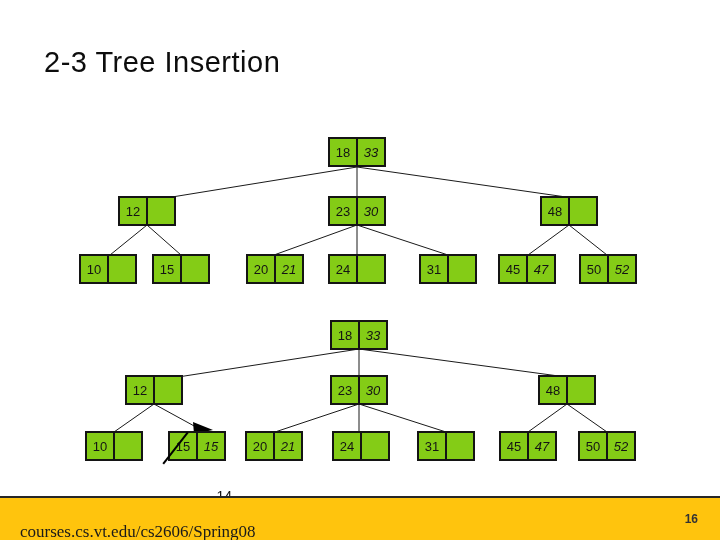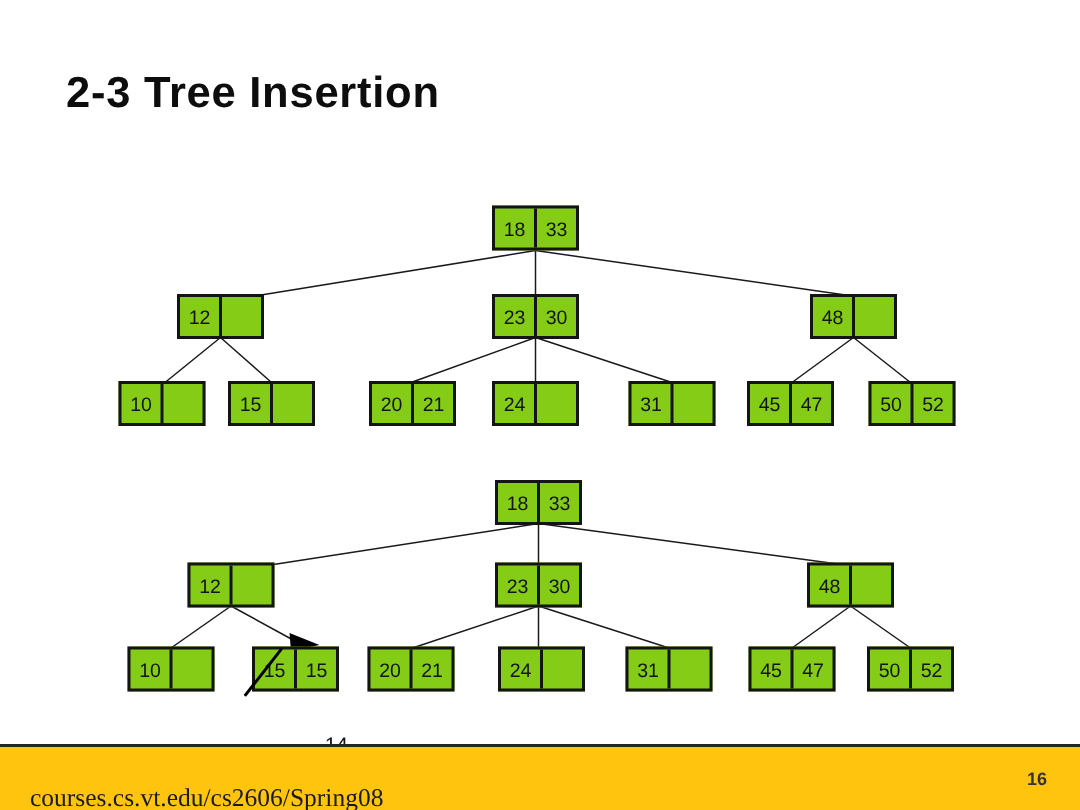--- a/index.html
+++ b/index.html
@@ -3,36 +3,36 @@
 <meta charset="utf-8">
 <style>
   html,body { margin:0; padding:0; background:#888; }
   .slide {
     position:relative; width:720px; height:540px; background:#ffffff;
     font-family:"Liberation Sans", sans-serif; overflow:hidden;
     margin:0 auto;
   }
   .title {
     position:absolute; left:44px; top:46px;
-    font-size:29px; color:#0d0d0d; letter-spacing:0.5px;font-weight:bold;
+    font-size:29px; color:#0d0d0d; letter-spacing:0.5px;
   }
   .subtitle {
     position:absolute; left:55px; top:119px;
     font-size:21px; color:#333366;
   }
   svg.edges { position:absolute; left:0; top:0; z-index:1; }
   .node {
     position:absolute; z-index:2; display:flex; background:#84cc16;
     border:2px solid #141414; box-sizing:border-box; width:58px; height:30px;
   }
   .cell {
     width:26px; height:26px; display:flex; align-items:center; justify-content:center;
     font-size:13px; color:#141414; position:relative;
   }
-  .cell + .cell { border-left:2px solid #141414; }
+  .cell + .cell { border-left:2px solid #141414;font-style:italic; }
   .cell-struck::after {
     content:""; position:absolute; left:-7px; bottom:-5px;
     width:40px; height:1.5px; background:#000;
     transform-origin:0 50%; transform:rotate(-52deg);
   }
   .insert-label {
     position:absolute; z-index:2; left:174px; top:488px; width:58px;
     text-align:right; font-size:14px; color:#141414;
   }
   .footer {

